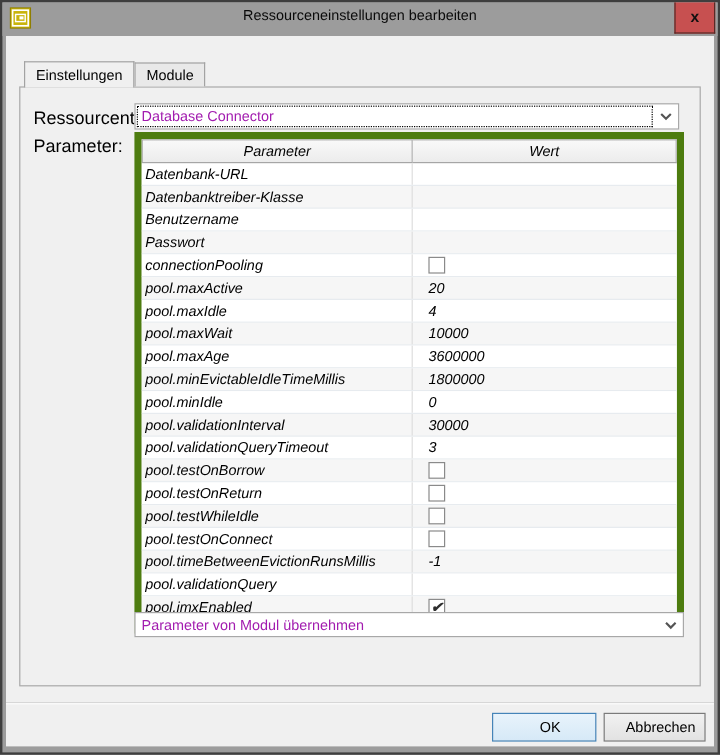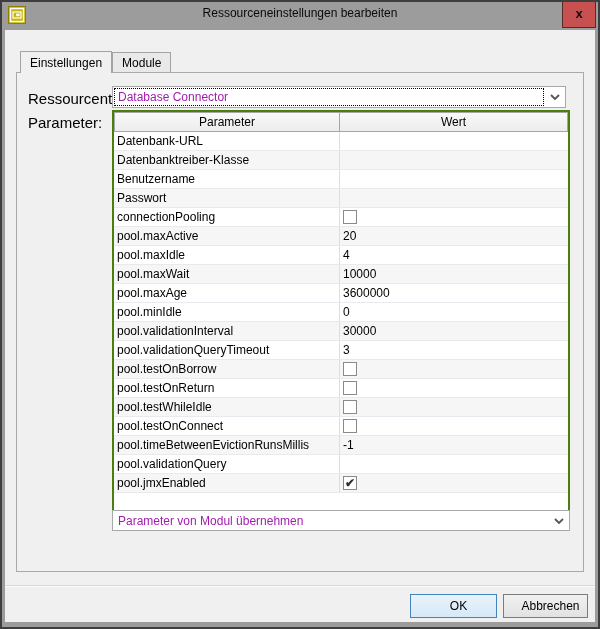--- a/index.html
+++ b/index.html
@@ -72,32 +72,32 @@
     white-space:nowrap; overflow:hidden; color:#a21caf;
   }
   .combo.focused .combo-text{ outline:1px dotted #000; }
   .combo-arrow{
     position:absolute; right:5px; top:50%; margin-top:-3px; width:10px; height:7px;
   }
 
   
   .param-table{
     position:absolute; left:95px; top:37px; width:458px; height:418px;
-    background:#fff; border:2px solid #4d7c0f; overflow:hidden;
+    background:#fff; border:6px solid #4d7c0f; overflow:hidden;font-style:italic;
   }
   .t-header{ display:flex; height:20px; }
   .h-cell{
     background:linear-gradient(#f9f9f9,#ececec);
     border:1px solid #a6a6a6;
     font-size:12px; text-align:center; line-height:18px; color:#000;
   }
   .h-cell.first{ width:226px; }
   .h-cell.second{ flex:1; border-left:none; }
   .t-row{
-    display:flex; height:19px; border-bottom:1px solid #e7ebef; background:#fff;
+    display:flex; height:19px; border-bottom:1px solid #e7ebef; background:#fff;gap:10px;
   }
   .t-row.alt{ background:#f6f6f6; }
   .param-cell{
     width:226px; border-right:1px solid #dedede;
     font-size:12px; line-height:18px; padding-left:3px;
     white-space:nowrap; overflow:hidden; color:#000;
   }
   .value-cell{
     flex:1; font-size:12px; line-height:18px; padding-left:3px;
     white-space:nowrap; overflow:hidden; color:#000;
@@ -201,20 +201,24 @@
     <div class="value-cell">4</div>
   </div>
             <div class="t-row alt">
     <div class="param-cell">pool.maxWait</div>
     <div class="value-cell">10000</div>
   </div>
             <div class="t-row">
     <div class="param-cell">pool.maxAge</div>
     <div class="value-cell">3600000</div>
   </div>
+            <div class="t-row alt">
+    <div class="param-cell">pool.minEvictableIdleTimeMillis</div>
+    <div class="value-cell">1800000</div>
+  </div>
             <div class="t-row">
     <div class="param-cell">pool.minIdle</div>
     <div class="value-cell">0</div>
   </div>
             <div class="t-row alt">
     <div class="param-cell">pool.validationInterval</div>
     <div class="value-cell">30000</div>
   </div>
             <div class="t-row">
     <div class="param-cell">pool.validationQueryTimeout</div>

